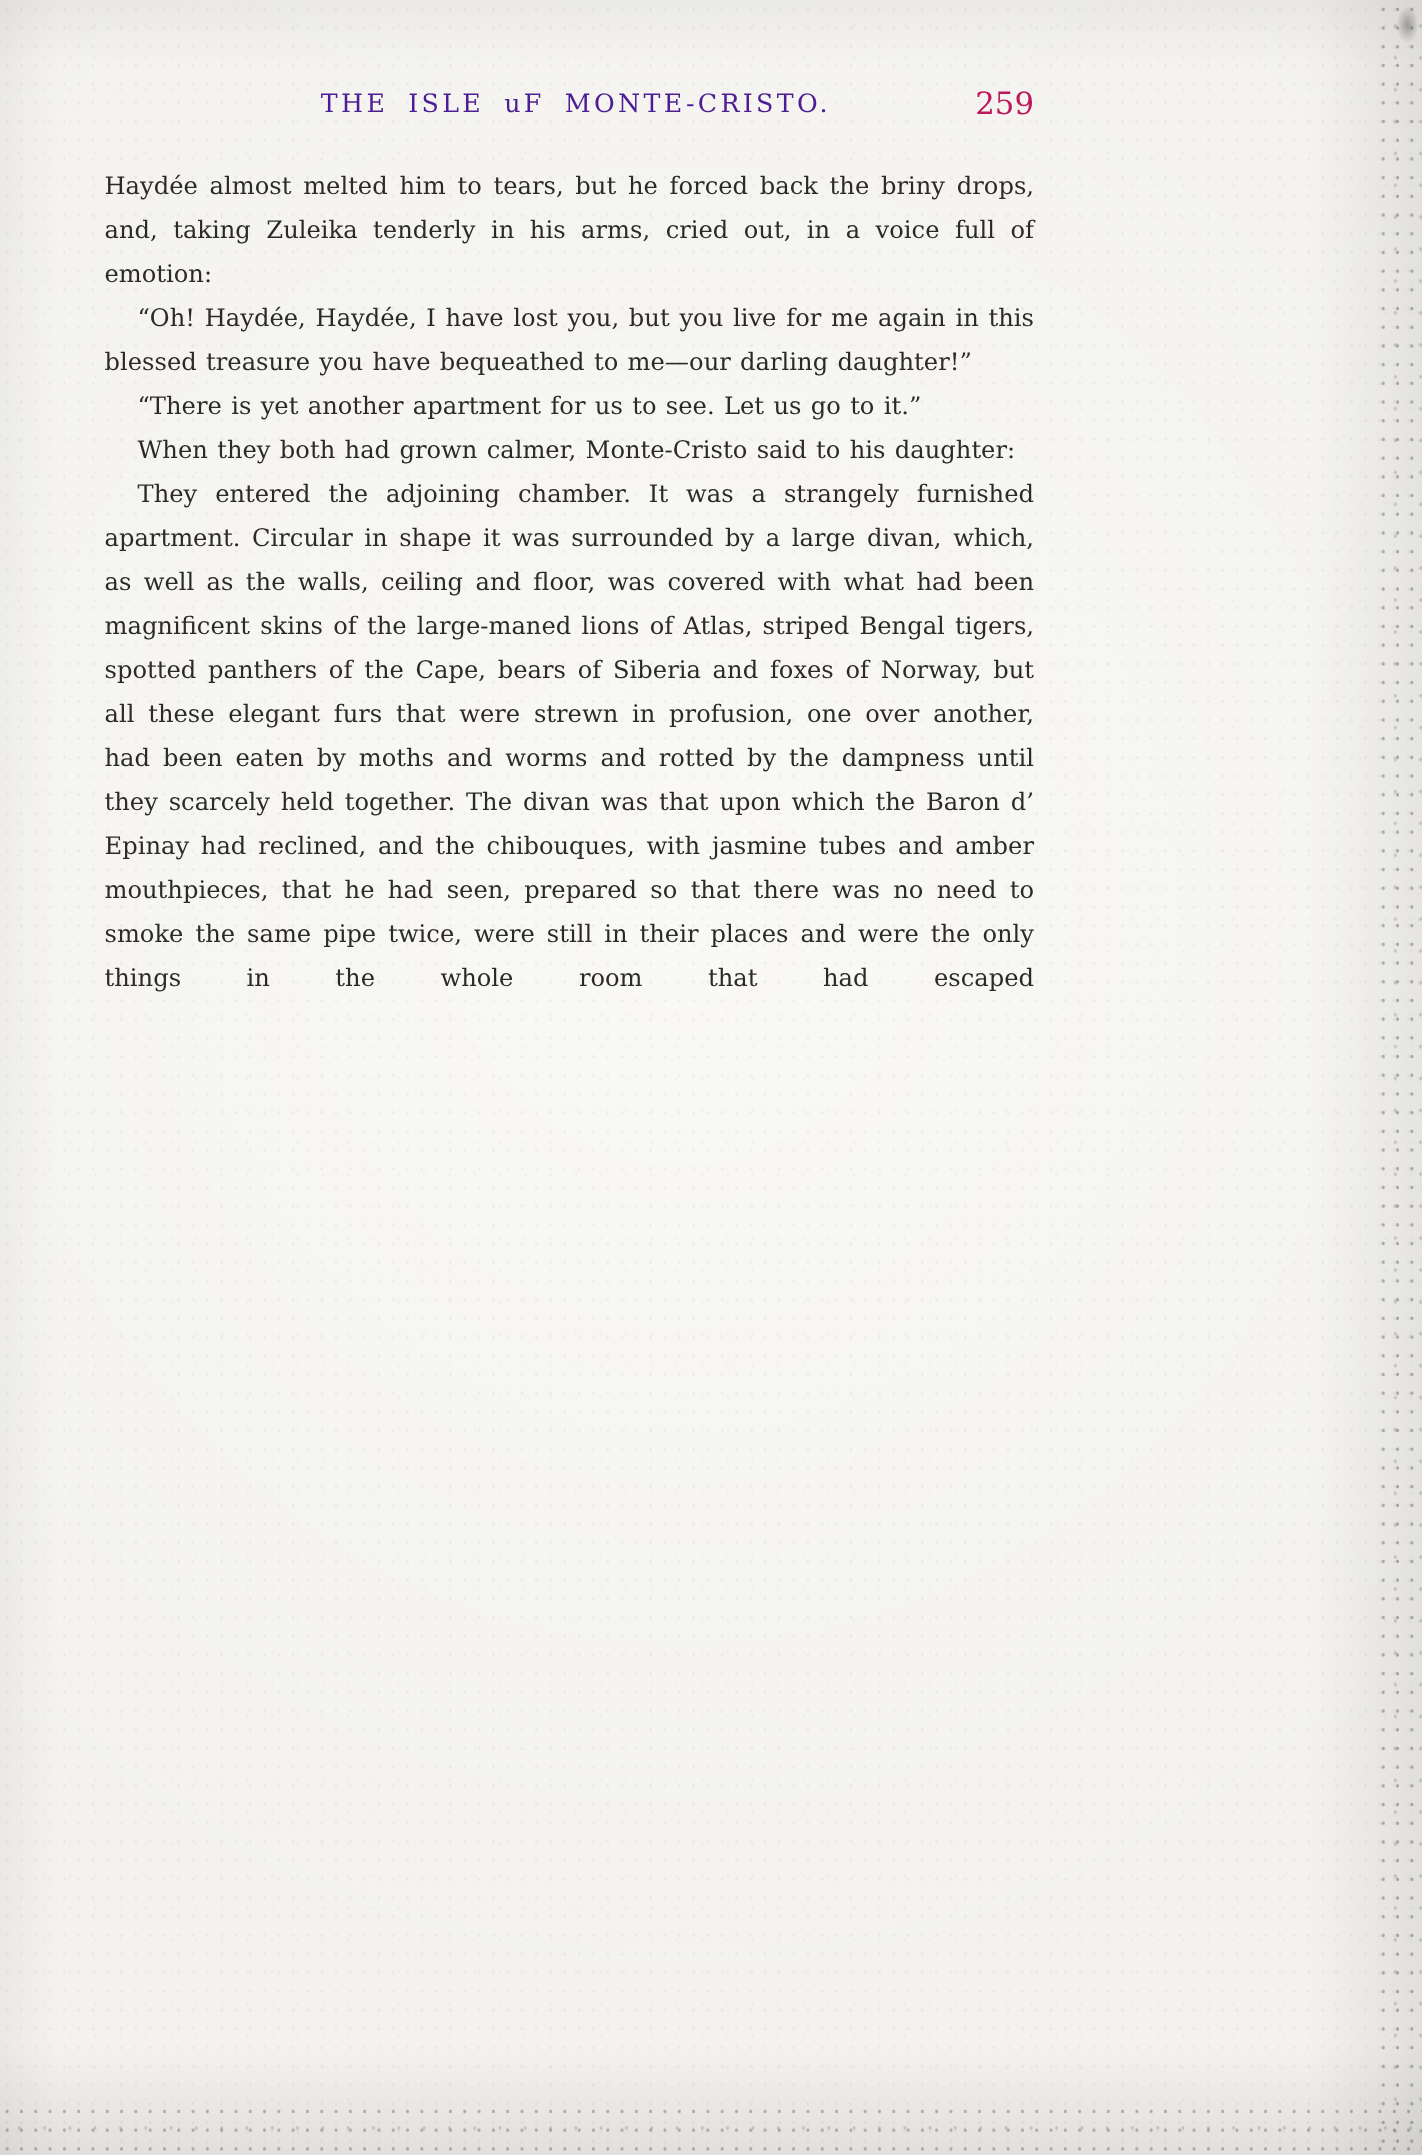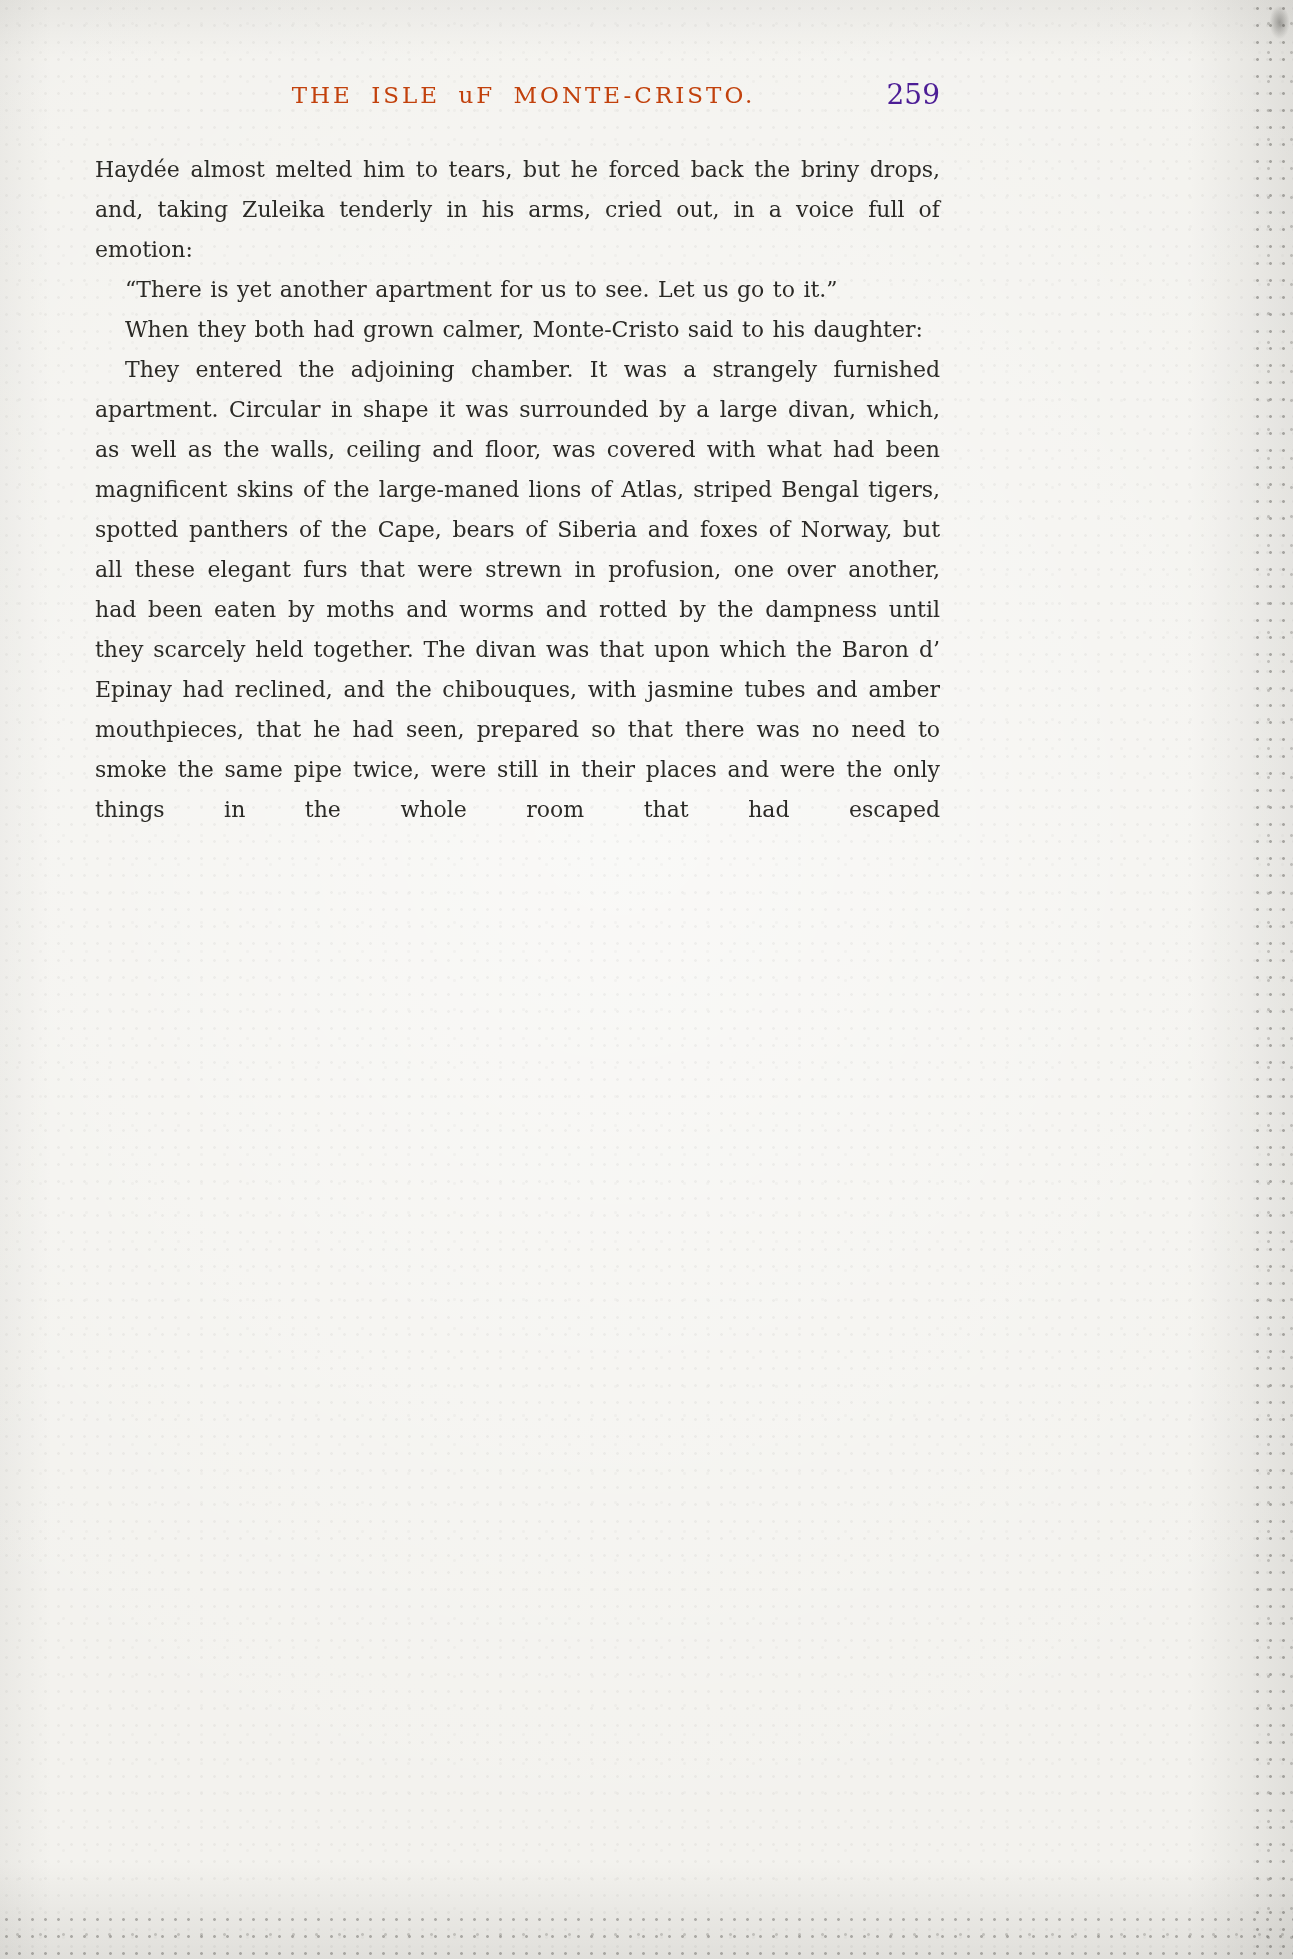--- a/index.html
+++ b/index.html
@@ -58,28 +58,28 @@
     width: 845px;
     height: 42px;
   }
   .running-title {
     position: absolute;
     left: 12px; right: 0;
     text-align: center;
     font-size: 23px;
     letter-spacing: 3px;
     word-spacing: 8px;
-    color: #c2410c;
+    color: #4c1d95;
   }
   .page-number {
     position: absolute;
     right: 0;
     top: -4px;
     font-size: 28px;
-    color: #4c1d95;
+    color: #be185d;
   }
 
   .text-block {
     position: absolute;
     left: 95px;
     top: 150px;
     width: 845px;
     font-size: 22px;
     line-height: 40px;
     text-align: justify;
@@ -102,18 +102,19 @@
   <div class="noise noise-bottom"></div>
   <div class="corner-smudge"></div>
 
   <div class="header">
     <div class="running-title">THE ISLE uF MONTE-CRISTO.</div>
     <div class="page-number">259</div>
   </div>
 
   <div class="text-block">
     <p class="para">Haydée almost melted him to tears, but he forced back the briny drops, and, taking Zuleika tenderly in his arms, cried out, in a voice full of emotion:</p>
+    <p class="para indent">“Oh! Haydée, Haydée, I have lost you, but you live for me again in this blessed treasure you have bequeathed to me—our darling daughter!”</p>
     <p class="para indent">“There is yet another apartment for us to see. Let us go to it.”</p>
     <p class="para indent">When they both had grown calmer, Monte-Cristo said to his daughter:</p>
     <p class="para indent continues">They entered the adjoining chamber. It was a strangely furnished apartment. Circular in shape it was surrounded by a large divan, which, as well as the walls, ceiling and floor, was covered with what had been magnificent skins of the large-maned lions of Atlas, striped Bengal tigers, spotted panthers of the Cape, bears of Siberia and foxes of Norway, but all these elegant furs that were strewn in profusion, one over another, had been eaten by moths and worms and rotted by the dampness until they scarcely held together. The divan was that upon which the Baron d’ Epinay had reclined, and the chibouques, with jasmine tubes and amber mouthpieces, that he had seen, prepared so that there was no need to smoke the same pipe twice, were still in their places and were the only things in the whole room that had escaped</p>
   </div>
 
 </div>
 
 </body></html>

